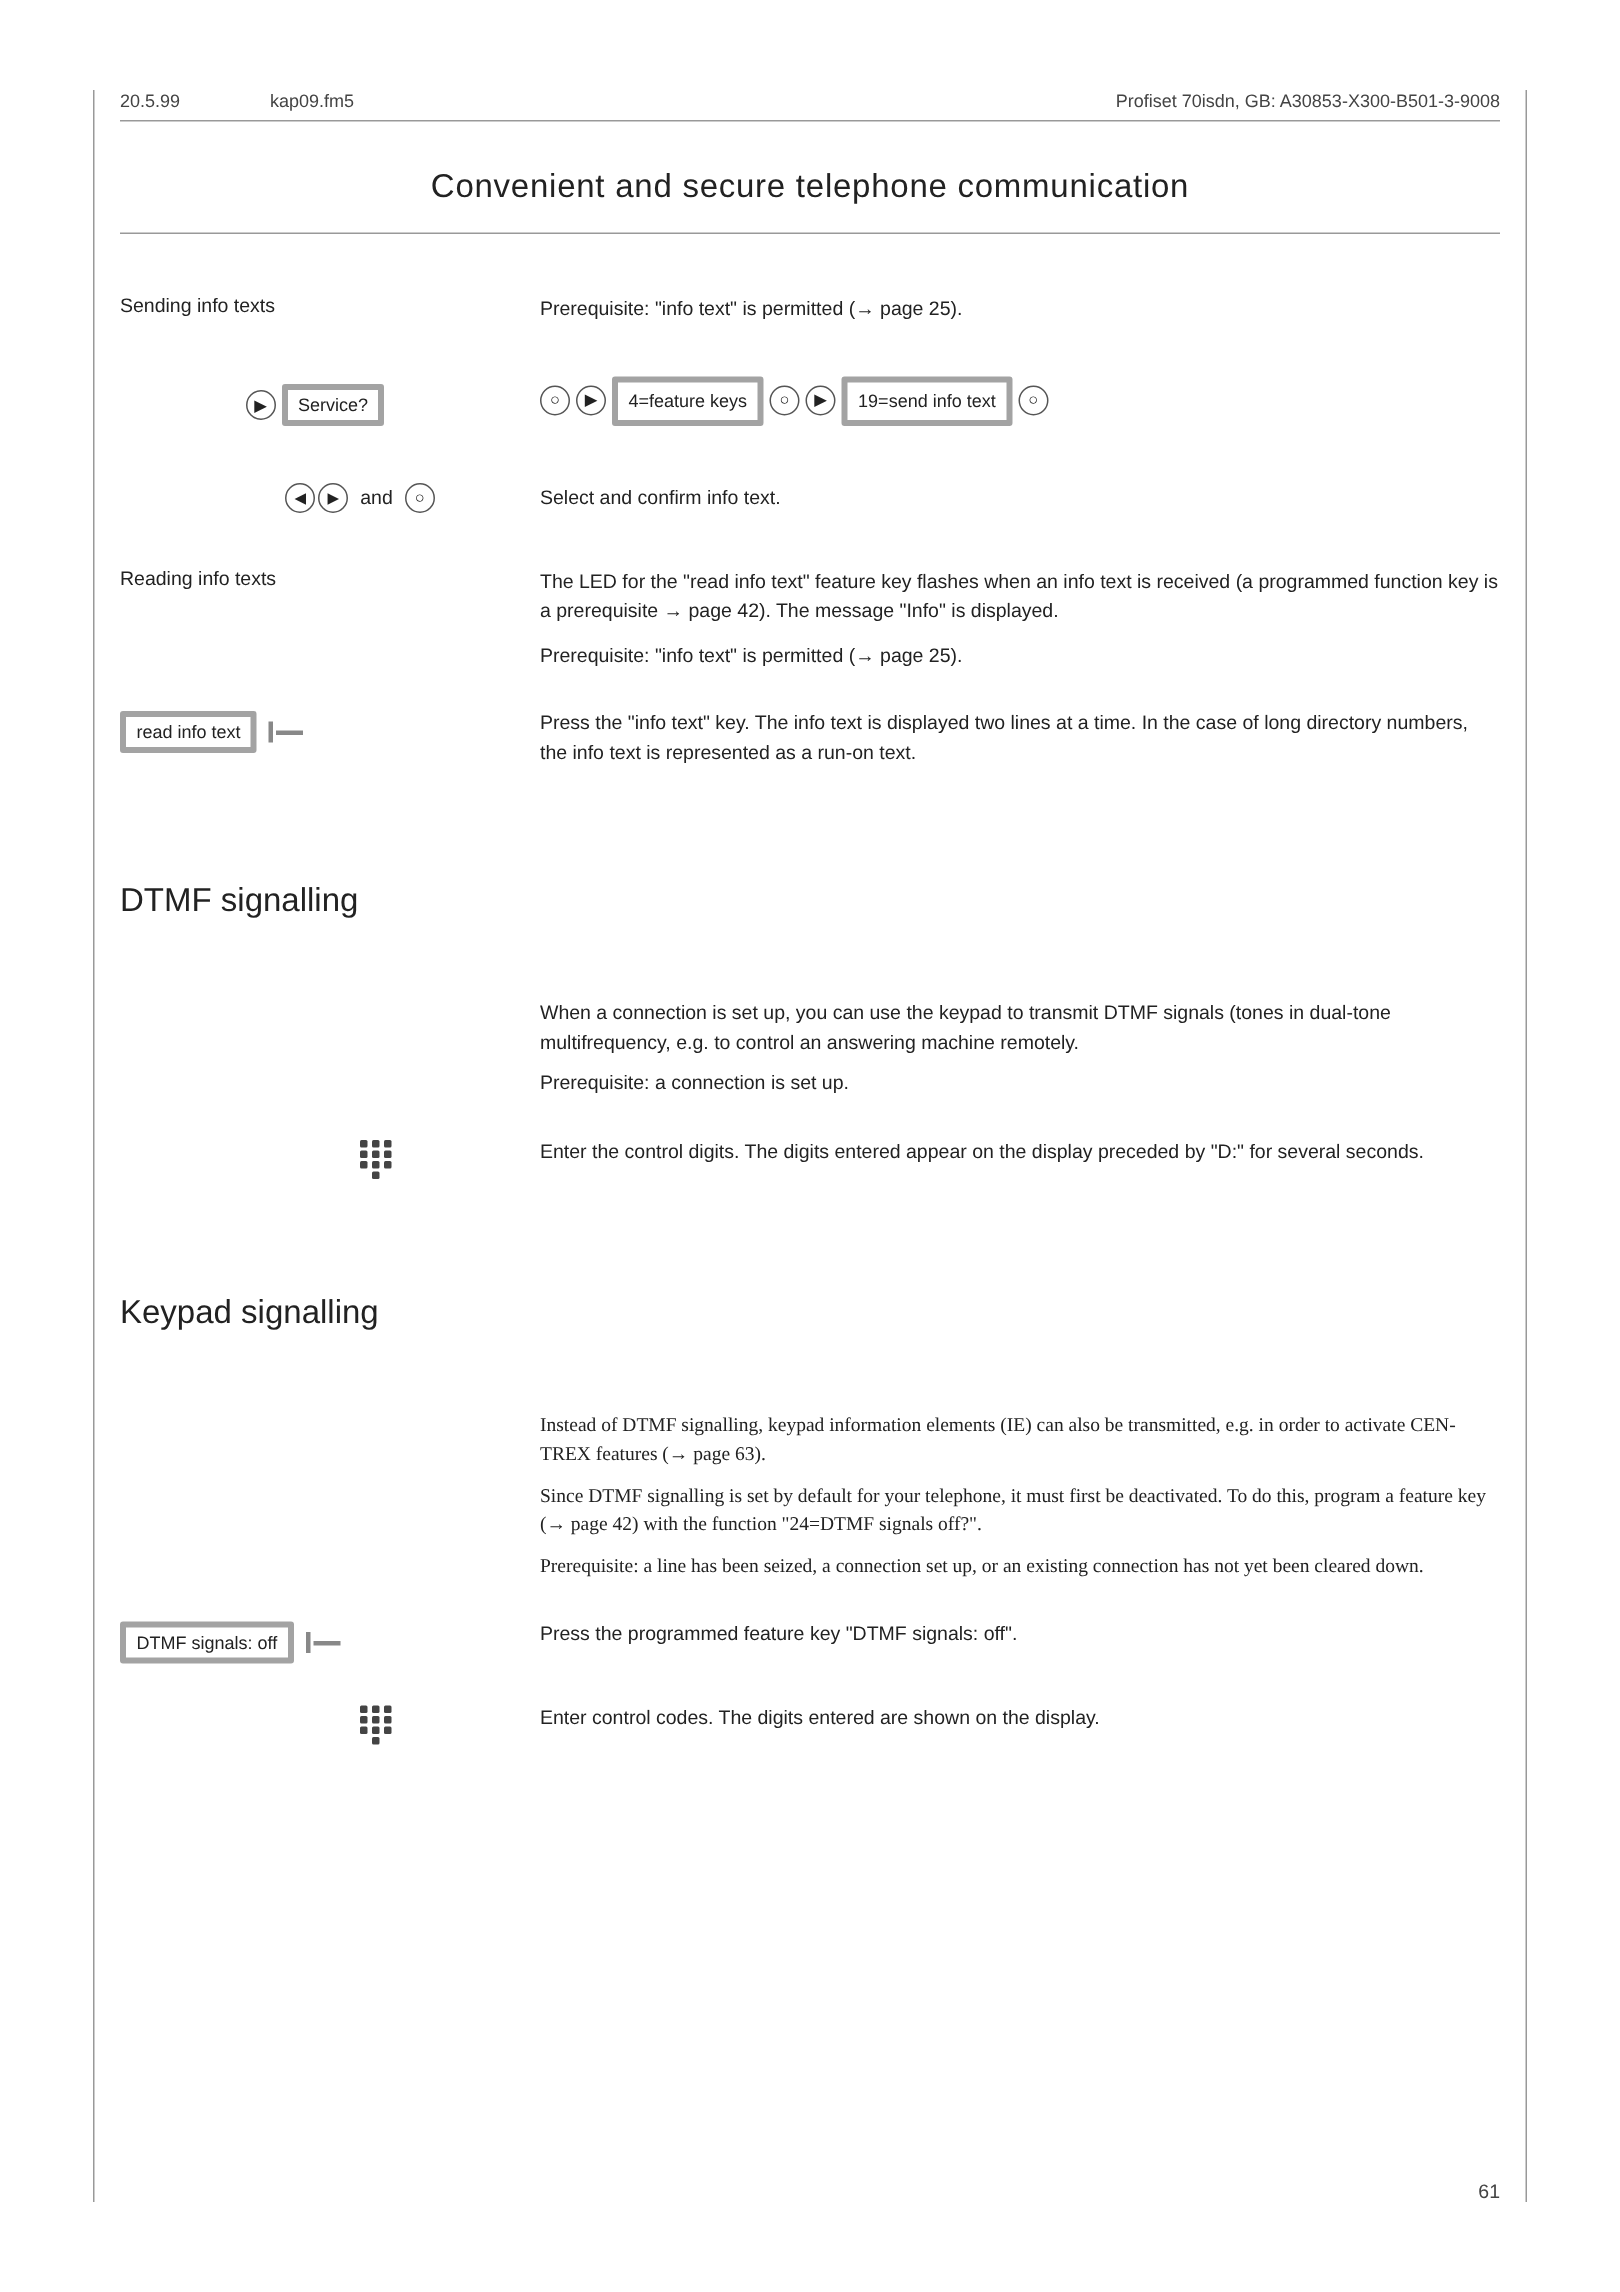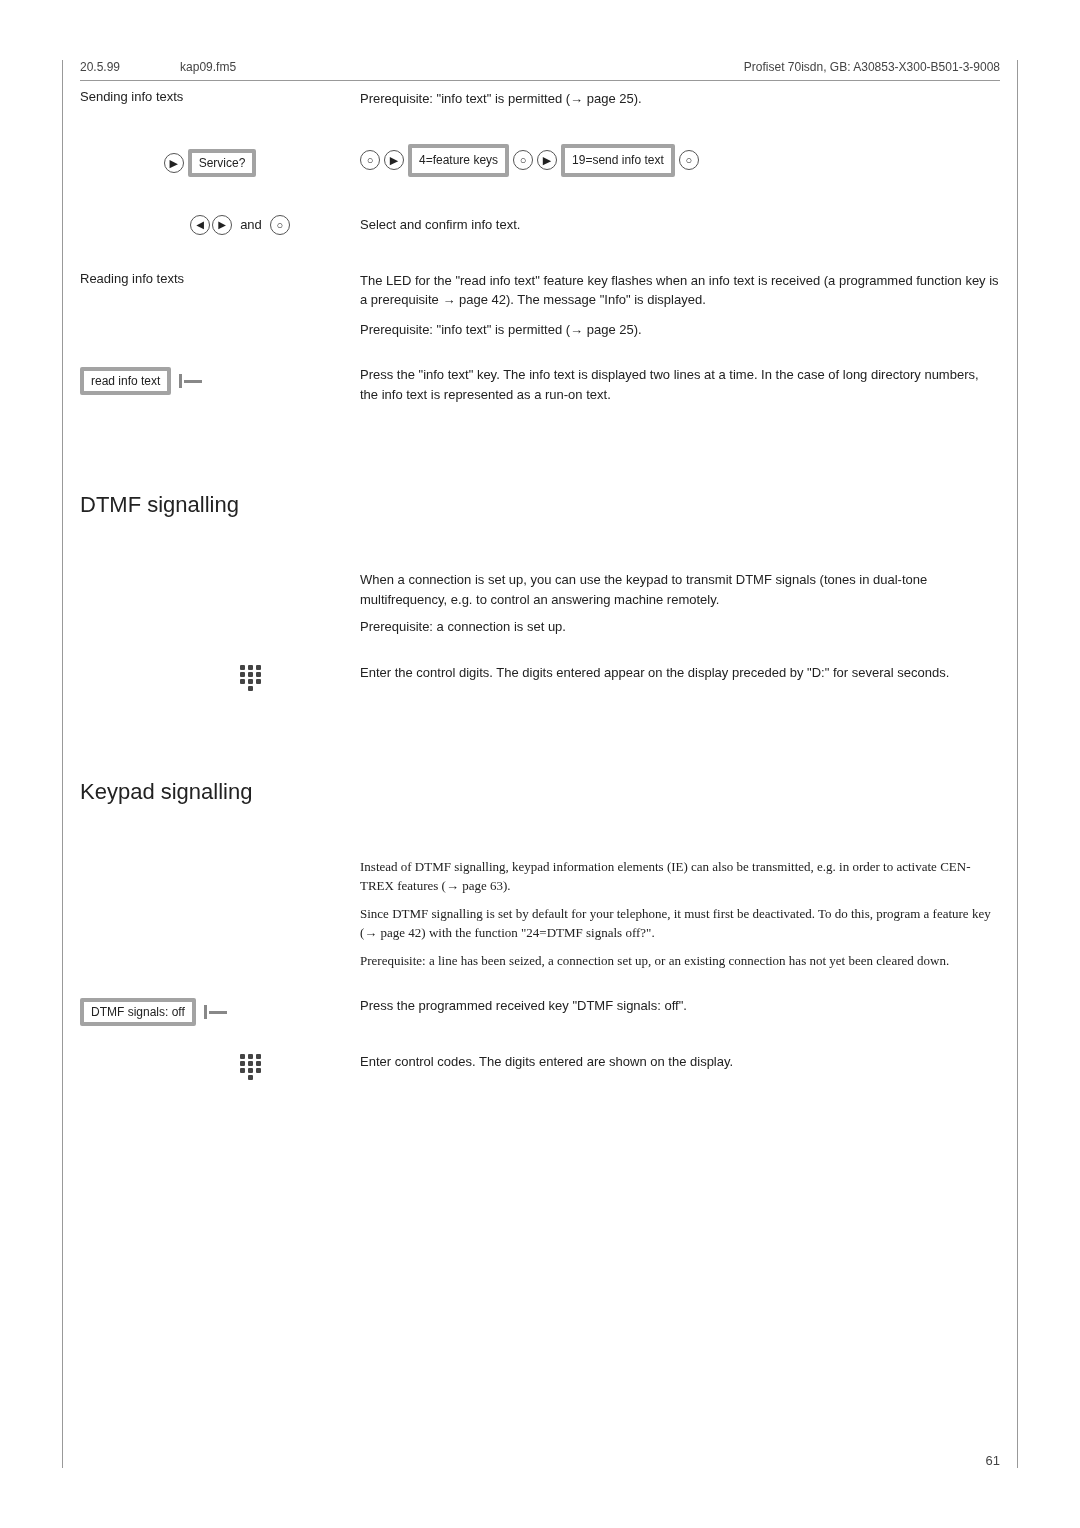--- a/index.html
+++ b/index.html
@@ -151,21 +151,21 @@
       width: 3px;
       height: 14px;
       background: #888;
       display: inline-block;
     }
 
     
     .major-section-title {
       font-size: 22px;
       font-weight: normal;
-      margin: 42px 0 20px 0;
+      margin: 30px 0 20px 0;
     }
 
     
     .keypad-icon {
       display: inline-flex;
       flex-direction: column;
       gap: 2px;
       margin-right: 4px;
     }
     .keypad-row-dots {
@@ -220,20 +220,23 @@
   <div class="side-line-right"></div>
 
   <div class="header-meta">
     <div class="header-left">
       <span>20.5.99</span>
       <span>kap09.fm5</span>
     </div>
     <span>Profiset 70isdn, GB: A30853-X300-B501-3-9008</span>
   </div>
 
+  <div class="page-title-section">
+    <h1 class="page-title">Convenient and secure telephone communication</h1>
+  </div>
 
   <div class="content-area">
 
     <div class="two-col-row section-block">
       <div class="left-col">
         <span class="section-heading">Sending info texts</span>
       </div>
       <div class="right-col">
         <p class="text-small">Prerequisite: "info text" is permitted (→ page 25).</p>
       </div>
@@ -355,21 +358,21 @@
       <div class="left-col" style="justify-content:flex-start; align-items:center; flex-direction:row; gap:4px; padding-top:2px;">
         <div class="key-with-led">
           <div class="btn-box">DTMF signals: off</div>
           <div class="led-bar">
             <span class="led-dash-thin"></span>
             <span class="led-dash"></span>
           </div>
         </div>
       </div>
       <div class="right-col">
-        <p class="text-small">Press the programmed received key "DTMF signals: off".</p>
+        <p class="text-small">Press the programmed feature key "DTMF signals: off".</p>
       </div>
     </div>
 
     <div class="two-col-row" style="margin-bottom:20px; align-items:flex-start;">
       <div class="left-col" style="justify-content:flex-start; align-items:center; flex-direction:row; padding-left:160px; padding-top:2px;">
         <div class="keypad-icon">
           <div class="keypad-row-dots">
             <div class="keypad-dot"></div>
               <div class="keypad-dot"></div>
               <div class="keypad-dot"></div>

